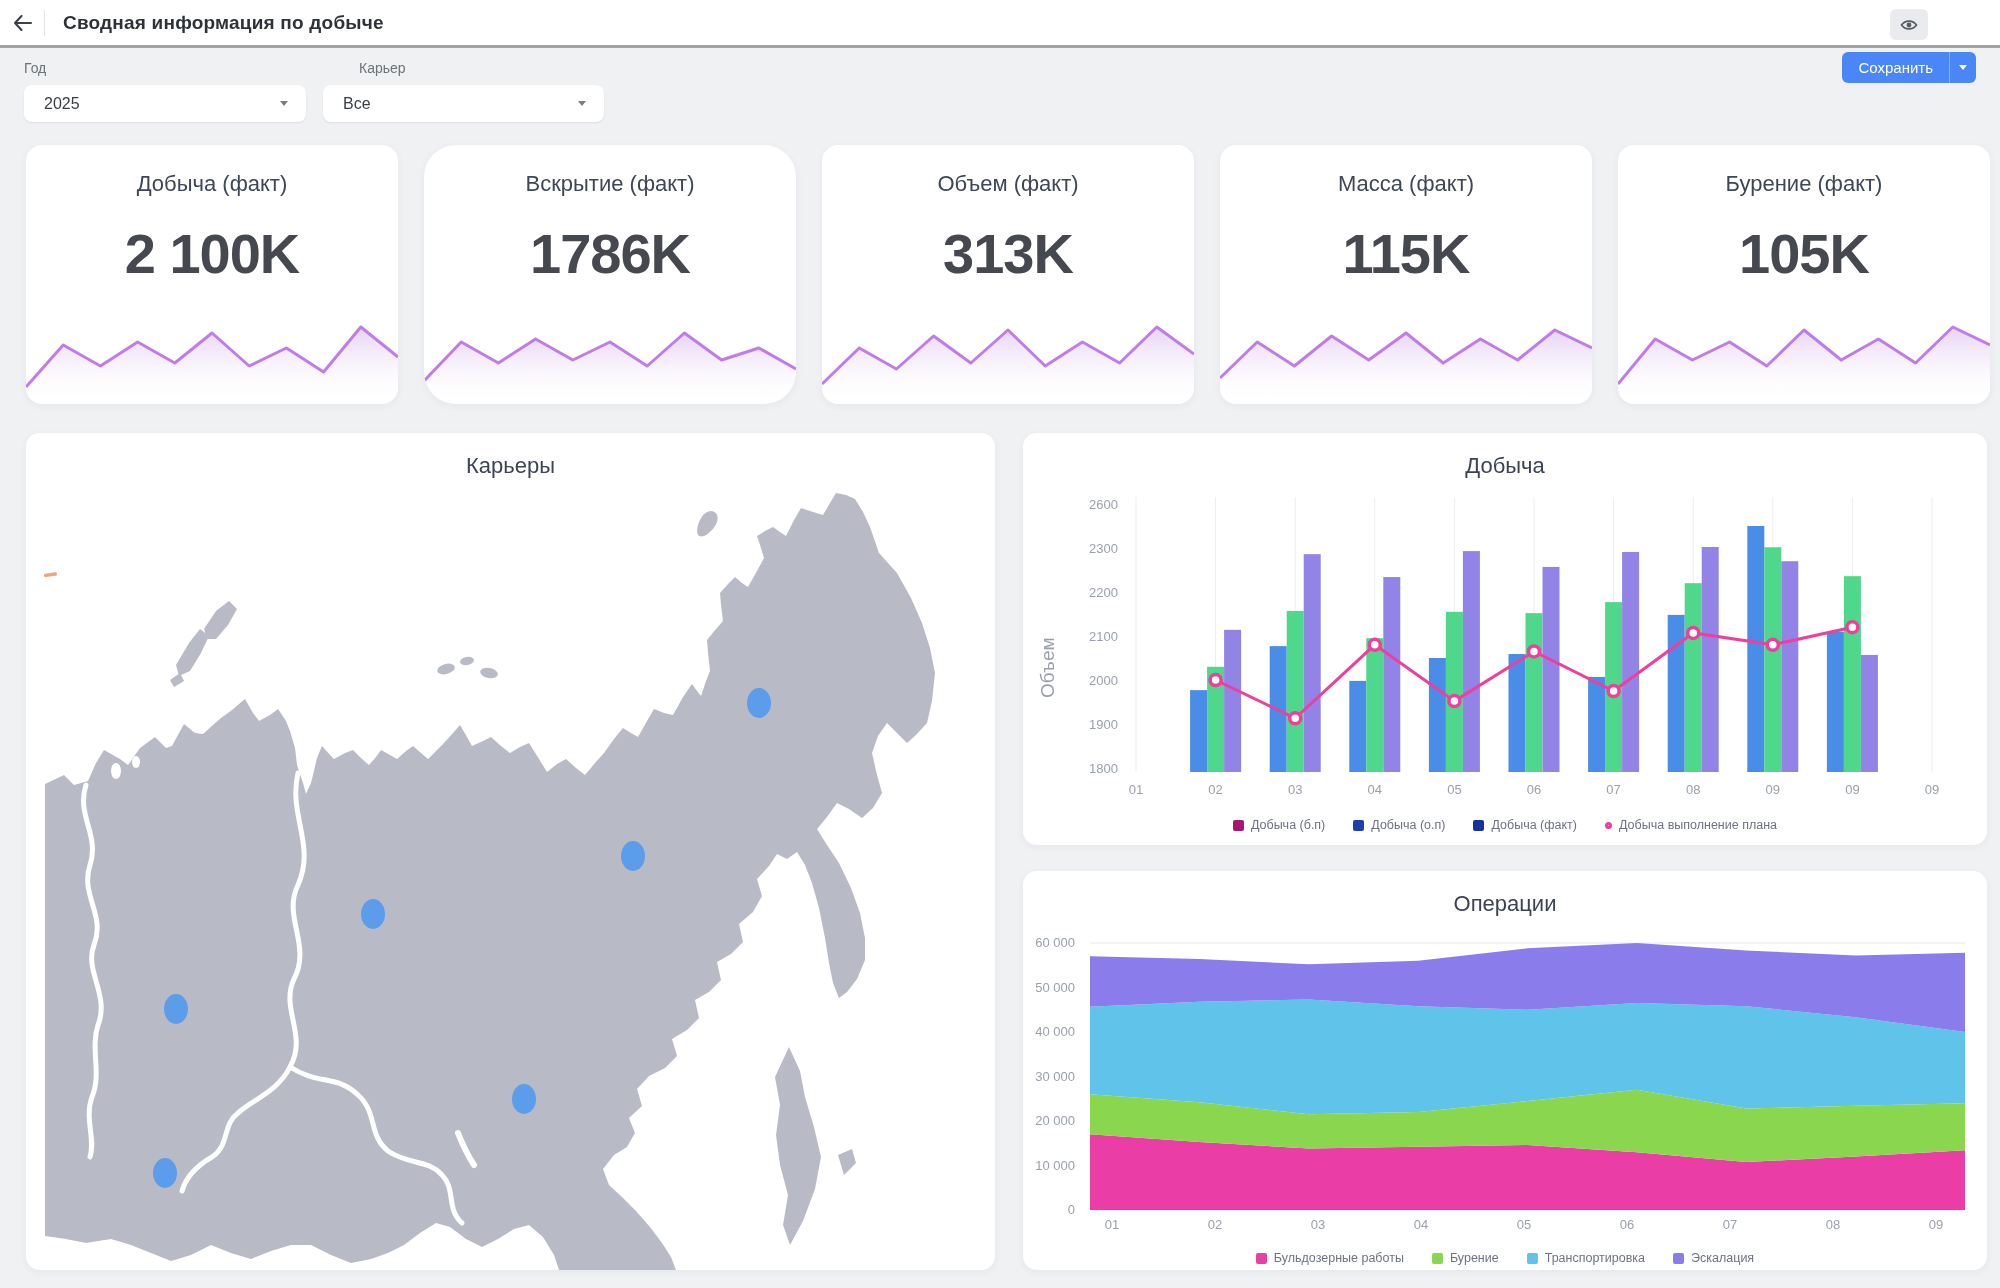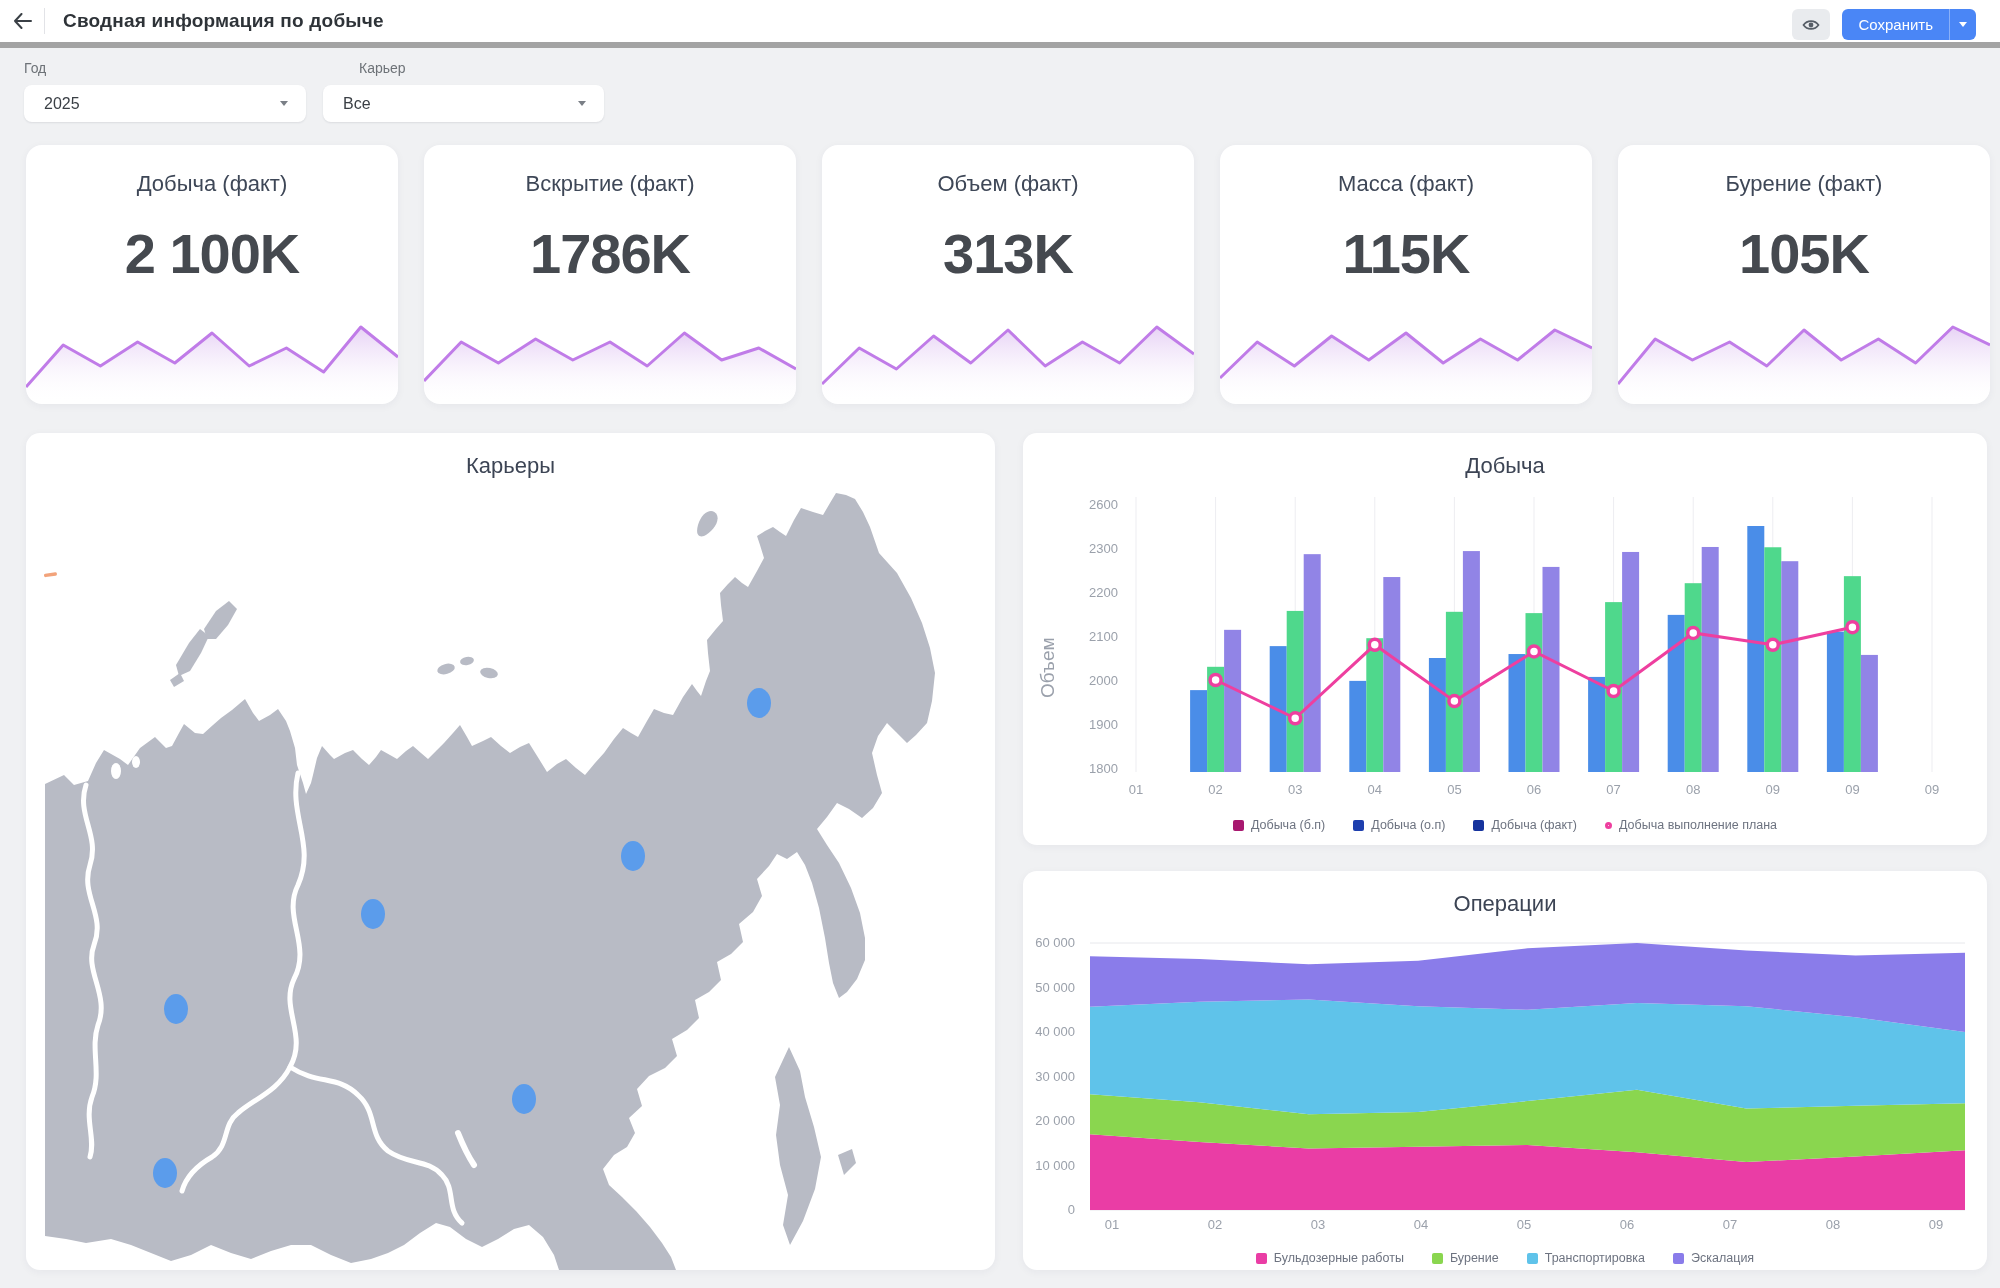--- a/index.html
+++ b/index.html
@@ -1,24 +1,24 @@
 <!DOCTYPE html>
 <html><head>
 <meta charset="utf-8">
 <style>
   * { margin:0; padding:0; box-sizing:border-box; }
   html,body { width:2000px; height:1288px; font-family:"Liberation Sans","DejaVu Sans",sans-serif; background:#f0f1f3; overflow:hidden; }
   #app { position:relative; width:2000px; height:1288px; }
 
   
-  .header { position:absolute; left:0; top:0; width:2000px; height:48px; background:#ffffff; border-bottom:6px solid #a3a3a3; display:flex; align-items:center; }
+  .header { position:absolute; left:0; top:0; width:2000px; height:48px; background:#ffffff; border-bottom:3px solid #a3a3a3; display:flex; align-items:center; }
   .back-btn { width:44px; height:48px; display:flex; align-items:center; justify-content:center; cursor:pointer; background:none; border:none; }
   .hdr-divider { width:1px; height:26px; background:#e2e3e7; }
   .hdr-title { margin-left:18px; font-size:19px; font-weight:bold; color:#2e3338; letter-spacing:.2px; }
-  .hdr-actions { position:absolute; right:24px; top:9px; display:flex; align-items:center; gap:12px; }
+  .hdr-actions { position:absolute; right:24px; top:9px; display:flex; align-items:center; gap:12px;flex-direction:column; }
   .eye-btn { width:38px; height:31px; background:#e9ebee; border:none; border-radius:6px; display:flex; align-items:center; justify-content:center; cursor:pointer; }
   .save-btn { height:31px; background:#4a86f6; border:none; border-radius:6px; display:flex; align-items:stretch; cursor:pointer; overflow:hidden; }
   .save-main { padding:0 16px; color:#fff; font-size:15px; display:flex; align-items:center; }
   .save-caret { width:27px; border-left:1px solid rgba(255,255,255,.35); display:flex; align-items:center; justify-content:center; }
   .caret-down { width:0; height:0; border-left:4px solid transparent; border-right:4px solid transparent; border-top:5px solid #ffffff; }
 
   
   .filter-label { position:absolute; top:60px; font-size:14px; color:#6d7277; }
   .select { position:absolute; top:85px; height:37px; background:#fff; border-radius:8px; box-shadow:0 1px 2px rgba(30,35,60,.10); display:flex; align-items:center; padding:0 18px 0 20px; font-size:16px; color:#3a3f45; cursor:pointer;gap:47px; }
   .select .caret { margin-left:auto; width:0; height:0; border-left:4.5px solid transparent; border-right:4.5px solid transparent; border-top:5.5px solid #7a7f86; }
@@ -97,21 +97,21 @@
           <defs>
             <linearGradient id="spg0" x1="0" y1="0" x2="0" y2="1">
               <stop offset="0%" stop-color="#c99ae9" stop-opacity="0.45"></stop>
               <stop offset="100%" stop-color="#ffffff" stop-opacity="0"></stop>
             </linearGradient>
           </defs>
           <polygon points="0.0,78.0 37.2,36.0 74.4,57.0 111.6,33.0 148.8,54.0 186.0,24.0 223.2,57.0 260.4,39.0 297.6,63.0 334.8,18.0 372.0,48.0 372,95 0,95" fill="url(#spg0)"></polygon>
           <polyline points="0.0,78.0 37.2,36.0 74.4,57.0 111.6,33.0 148.8,54.0 186.0,24.0 223.2,57.0 260.4,39.0 297.6,63.0 334.8,18.0 372.0,48.0" fill="none" stroke="#c07ce8" stroke-width="3" stroke-linejoin="round"></polyline>
         </svg>
       </div>
-      <div class="kpi-card" style="left: 424px;">
+      <div class="kpi-card" style="left: 424px; border-radius: 32px;">
         <div class="kpi-title">Вскрытие (факт)</div>
         <div class="kpi-value">1786K</div>
         <svg class="kpi-spark" width="372" height="95" viewBox="0 0 372 95">
           <defs>
             <linearGradient id="spg1" x1="0" y1="0" x2="0" y2="1">
               <stop offset="0%" stop-color="#c99ae9" stop-opacity="0.45"></stop>
               <stop offset="100%" stop-color="#ffffff" stop-opacity="0"></stop>
             </linearGradient>
           </defs>
           <polygon points="0.0,72.0 37.2,33.0 74.4,54.0 111.6,30.0 148.8,51.0 186.0,33.0 223.2,57.0 260.4,24.0 297.6,51.0 334.8,39.0 372.0,60.0 372,95 0,95" fill="url(#spg1)"></polygon>

